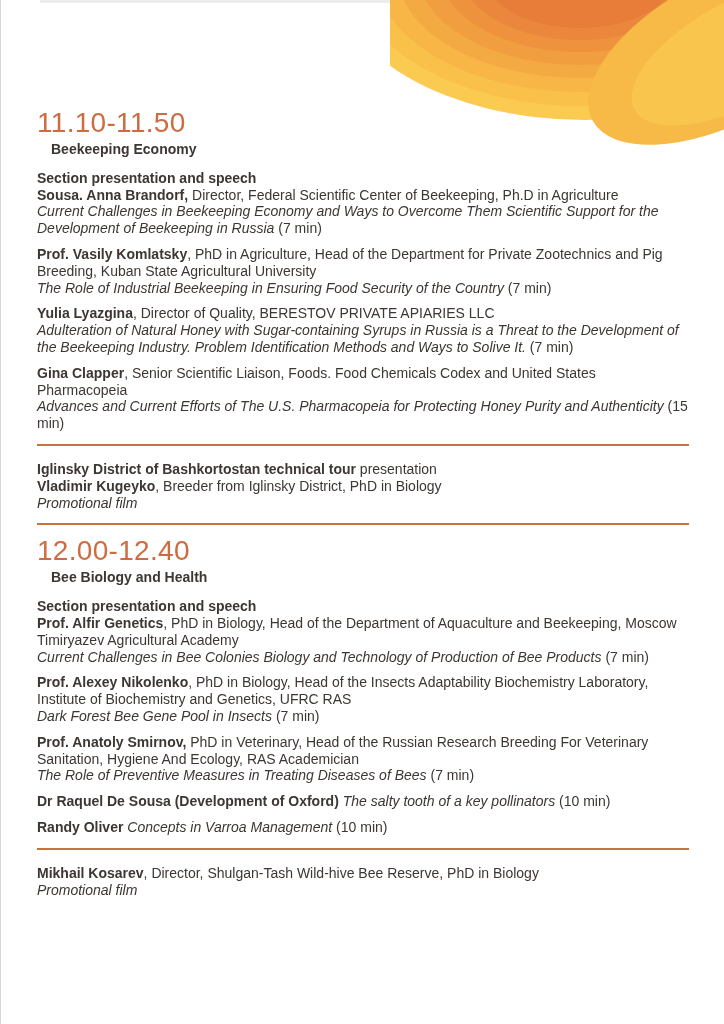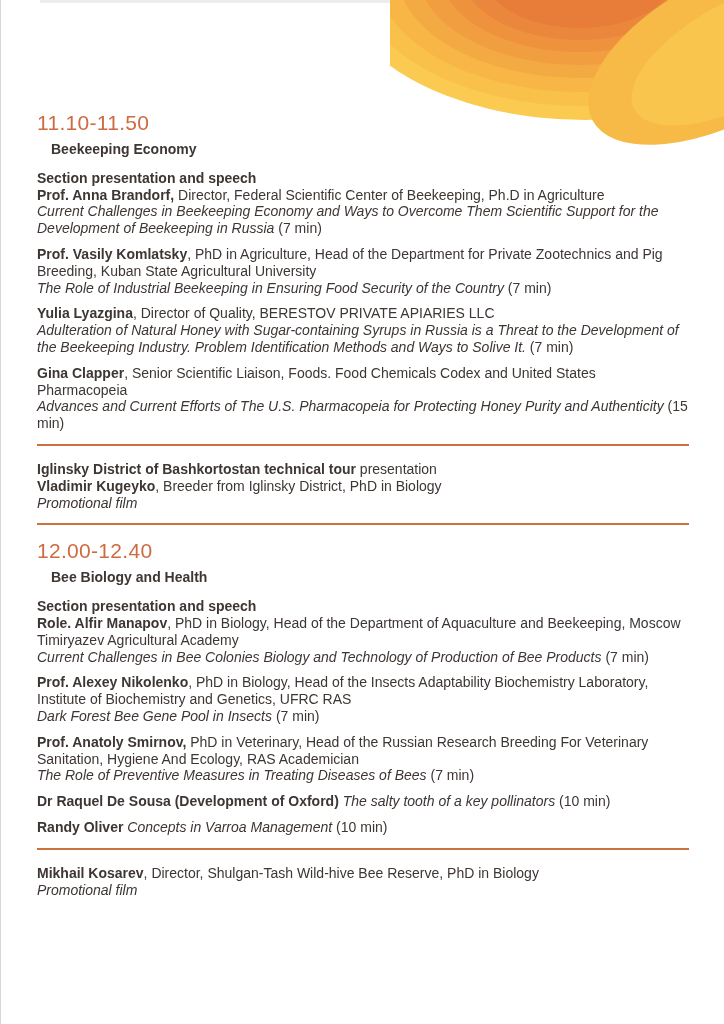--- a/index.html
+++ b/index.html
@@ -6,21 +6,21 @@
   body{
     width:724px;height:1024px;position:relative;overflow:hidden;
     background:#ffffff;
     font-family:"Liberation Sans", sans-serif;
     color:#3d3633;
   }
   .edge-left{position:absolute;left:0;top:0;width:1px;height:1024px;background:#d7d7d7;}
   .edge-top{position:absolute;left:40px;top:0;right:0;height:3px;background:#ededee;}
   .deco{position:absolute;top:0;right:0;width:334px;height:175px;display:block;}
   main.program{position:absolute;top:112px;left:37px;width:652px;font-size:14px;line-height:16.8px;}
-  h2.time{font-size:21px;line-height:22px;font-weight:400;letter-spacing:.3px;color:#ce6b41;margin:0 0 7px;}
+  h2.time{font-size:28px;line-height:22px;font-weight:400;letter-spacing:.3px;color:#ce6b41;margin:0 0 7px;}
   .topic{font-weight:bold;margin:0 14px 12px;}
   .lead{font-weight:bold;margin:0;}
   .entry{margin:9px 0 0;}
   .entry.no-gap{margin-top:0;}
   .run-b{font-weight:bold;}
   .run-i{font-style:italic;}
   section.prog-section{margin:0 0 12px;}
   hr.divider{border:none;border-top:2px solid #c9713f;margin:0 0 15px;width:652px;height:0;}
 </style>
 </head>
@@ -47,35 +47,35 @@
     <ellipse cx="335" cy="50" rx="150" ry="72" transform="rotate(-28 335 50)" fill="#f7ba47"></ellipse>
     <ellipse cx="352" cy="52" rx="122" ry="52" transform="rotate(-28 352 52)" fill="#f9c54d"></ellipse>
   </g>
 </svg>
 
 <main class="program">
     <section class="prog-section">
       <h2 class="time">11.10-11.50</h2>
       <p class="topic">Beekeeping Economy</p>
       <p class="lead">Section presentation and speech</p>
-      <p class="entry no-gap"><span class="run-b">Prof. Anna Brandorf,</span><span class="run-r"> Director, Federal Scientific Center of Beekeeping, Ph.D in Agriculture</span><br><span class="run-i">Current Challenges in Beekeeping Economy and Ways to Overcome Them Scientific Support for the Development of Beekeeping in Russia</span><span class="run-r"> (7 min)</span></p>
+      <p class="entry no-gap"><span class="run-b">Sousa. Anna Brandorf,</span><span class="run-r"> Director, Federal Scientific Center of Beekeeping, Ph.D in Agriculture</span><br><span class="run-i">Current Challenges in Beekeeping Economy and Ways to Overcome Them Scientific Support for the Development of Beekeeping in Russia</span><span class="run-r"> (7 min)</span></p>
       <p class="entry"><span class="run-b">Prof. Vasily Komlatsky</span><span class="run-r">, PhD in Agriculture, Head of the Department for Private Zootechnics and Pig Breeding, Kuban State Agricultural University</span><br><span class="run-i">The Role of Industrial Beekeeping in Ensuring Food Security of the Country</span><span class="run-r"> (7 min)</span></p>
       <p class="entry"><span class="run-b">Yulia Lyazgina</span><span class="run-r">, Director of Quality, BERESTOV PRIVATE APIARIES LLC</span><br><span class="run-i">Adulteration of Natural Honey with Sugar-containing Syrups in Russia is a Threat to the Development of the Beekeeping Industry.  Problem Identification Methods and Ways to Solive It.</span><span class="run-r"> (7 min)</span></p>
       <p class="entry"><span class="run-b">Gina Clapper</span><span class="run-r">, Senior Scientific Liaison, Foods. Food Chemicals Codex and United States Pharmacopeia</span><br><span class="run-i">Advances and Current Efforts of The U.S. Pharmacopeia for Protecting Honey Purity and Authenticity</span><span class="run-r"> (15 min)</span></p>
     </section>
     <hr class="divider">
     <section class="prog-section">
       <p class="entry"><span class="run-b">Iglinsky District of Bashkortostan technical tour</span><span class="run-r"> presentation</span><br><span class="run-b">Vladimir Kugeyko</span><span class="run-r">, Breeder from Iglinsky District, PhD in Biology</span><br><span class="run-i">Promotional film</span></p>
     </section>
     <hr class="divider">
     <section class="prog-section">
       <h2 class="time">12.00-12.40</h2>
       <p class="topic">Bee Biology and Health</p>
       <p class="lead">Section presentation and speech</p>
-      <p class="entry no-gap"><span class="run-b">Role. Alfir Manapov</span><span class="run-r">, PhD in Biology, Head of the Department of Aquaculture and Beekeeping, Moscow Timiryazev Agricultural Academy</span><br><span class="run-i">Current Challenges in Bee Colonies Biology and Technology of Production of Bee Products</span><span class="run-r"> (7 min)</span></p>
+      <p class="entry no-gap"><span class="run-b">Prof. Alfir Genetics</span><span class="run-r">, PhD in Biology, Head of the Department of Aquaculture and Beekeeping, Moscow Timiryazev Agricultural Academy</span><br><span class="run-i">Current Challenges in Bee Colonies Biology and Technology of Production of Bee Products</span><span class="run-r"> (7 min)</span></p>
       <p class="entry"><span class="run-b">Prof. Alexey Nikolenko</span><span class="run-r">, PhD in Biology, Head of the Insects Adaptability Biochemistry Laboratory, Institute of Biochemistry and Genetics, UFRC RAS</span><br><span class="run-i">Dark Forest Bee Gene Pool in Insects</span><span class="run-r"> (7 min)</span></p>
       <p class="entry"><span class="run-b">Prof. Anatoly Smirnov,</span><span class="run-r"> PhD in Veterinary, Head of the Russian Research Breeding For Veterinary Sanitation, Hygiene And Ecology, RAS Academician</span><br><span class="run-i">The Role of Preventive Measures in Treating Diseases of Bees</span><span class="run-r"> (7 min)</span></p>
       <p class="entry"><span class="run-b">Dr Raquel De Sousa  (Development of Oxford)</span><span class="run-r"> </span><span class="run-i">The salty tooth of a key pollinators</span><span class="run-r"> (10 min)</span></p>
       <p class="entry"><span class="run-b">Randy Oliver</span><span class="run-r"> </span><span class="run-i">Concepts in Varroa Management</span><span class="run-r"> (10 min)</span></p>
     </section>
     <hr class="divider">
     <section class="prog-section">
       <p class="entry"><span class="run-b">Mikhail Kosarev</span><span class="run-r">, Director, Shulgan-Tash Wild-hive Bee Reserve, PhD in Biology</span><br><span class="run-i">Promotional film</span></p>
     </section>
   </main>

